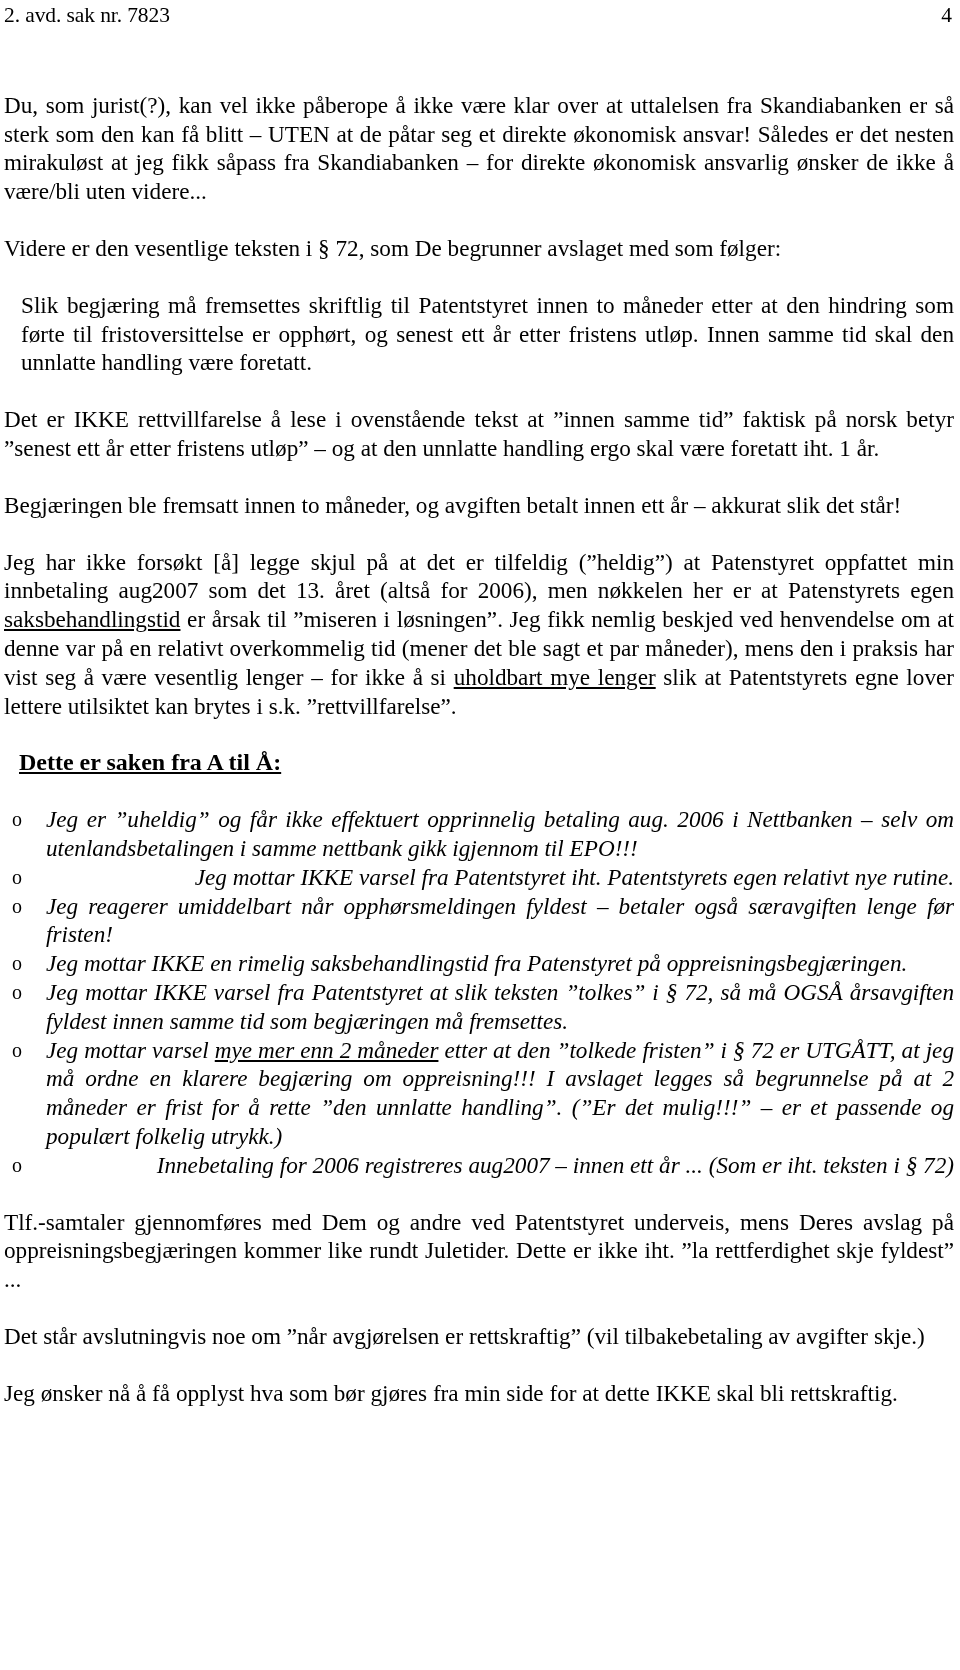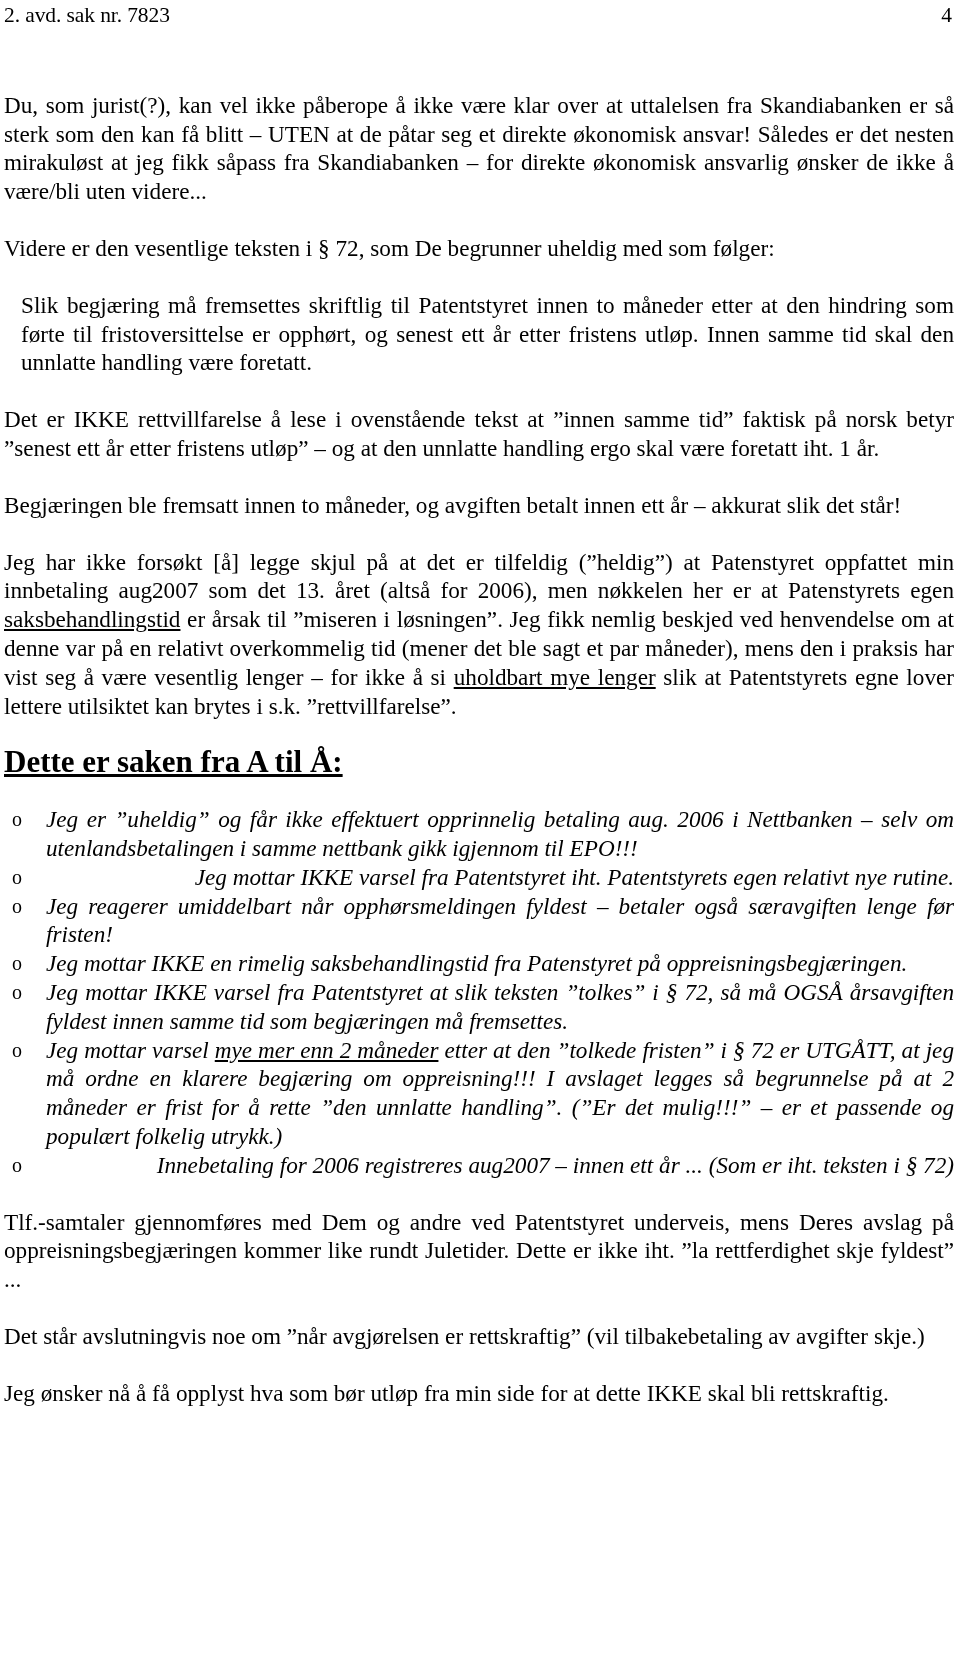--- a/index.html
+++ b/index.html
@@ -45,22 +45,22 @@
     text-align: justify;
     text-justify: inter-word;
   }
   p.quote {
     margin: 0 0 28px 17px;
     text-align: justify;
   }
   .u { text-decoration: underline; }
 
   h2.section-heading {
-    margin: 0 0 28px 0;
-    font-size: 31px;
+    margin: 0 0 28px 15px;
+    font-size: 24px;
     line-height: 28.8px;
     font-weight: bold;
     text-decoration: underline;
   }
 
   
   ul.bullets {
     list-style: none;
     margin: 0 0 28px 0;
     padding: 0;
@@ -89,21 +89,21 @@
 
   <div class="runhead">
     <span>2. avd. sak nr. 7823</span>
     <span class="page-no">4</span>
   </div>
 
   <div class="body">
 
     <p class="para">Du, som jurist(?), kan vel ikke påberope å ikke være klar over at uttalelsen fra Skandiabanken er så sterk som den kan få blitt – UTEN at de påtar seg et direkte økonomisk ansvar! Således er det nesten mirakuløst at jeg fikk såpass fra Skandiabanken – for direkte økonomisk ansvarlig ønsker de ikke å være/bli uten videre...</p>
 
-    <p class="para nojust">Videre er den vesentlige teksten i § 72, som De begrunner uheldig med som følger:</p>
+    <p class="para nojust">Videre er den vesentlige teksten i § 72, som De begrunner avslaget med som følger:</p>
 
     <p class="quote">Slik begjæring må fremsettes skriftlig til Patentstyret innen to måneder etter at den hindring som førte til fristoversittelse er opphørt, og senest ett år etter fristens utløp. Innen samme tid skal den unnlatte handling være foretatt.</p>
 
     <p class="para">Det er IKKE rettvillfarelse å lese i ovenstående tekst at ”innen samme tid” faktisk på norsk betyr ”senest ett år etter fristens utløp” – og at den unnlatte handling ergo skal være foretatt iht. 1 år.</p>
 
     <p class="para">Begjæringen ble fremsatt innen to måneder, og avgiften betalt innen ett år – akkurat slik det står!</p>
 
     <p class="para"><span>Jeg har ikke forsøkt [å] legge skjul på at det er tilfeldig (”heldig”) at Patenstyret oppfattet min innbetaling aug2007 som det 13. året (altså for 2006), men nøkkelen her er at Patenstyrets egen </span><span class="u">saksbehandlingstid</span><span> er årsak til ”miseren i løsningen”. Jeg fikk nemlig beskjed ved henvendelse om at denne var på en relativt overkommelig tid (mener det ble sagt et par måneder), mens den i praksis har vist seg å være vesentlig lenger – for ikke å si </span><span class="u">uholdbart mye lenger</span><span> slik at Patentstyrets egne lover lettere utilsiktet kan brytes i s.k. ”rettvillfarelse”.</span></p>
 
     <h2 class="section-heading">Dette er saken fra A til Å:</h2>
@@ -136,16 +136,16 @@
       <li>
         <span class="marker">o</span>
         <span class="item-text nojust">Innebetaling for 2006 registreres aug2007 – innen ett år ... (Som er iht. teksten i § 72)</span>
       </li>
     </ul>
 
     <p class="para">Tlf.-samtaler gjennomføres med Dem og andre ved Patentstyret underveis, mens Deres avslag på oppreisningsbegjæringen kommer like rundt Juletider. Dette er ikke iht. ”la rettferdighet skje fyldest” ...</p>
 
     <p class="para">Det står avslutningvis noe om ”når avgjørelsen er rettskraftig” (vil tilbakebetaling av avgifter skje.)</p>
 
-    <p class="para">Jeg ønsker nå å få opplyst hva som bør utløp fra min side for at dette IKKE skal bli rettskraftig.</p>
+    <p class="para">Jeg ønsker nå å få opplyst hva som bør gjøres fra min side for at dette IKKE skal bli rettskraftig.</p>
 
   </div>
 </div>
 
 </body></html>

